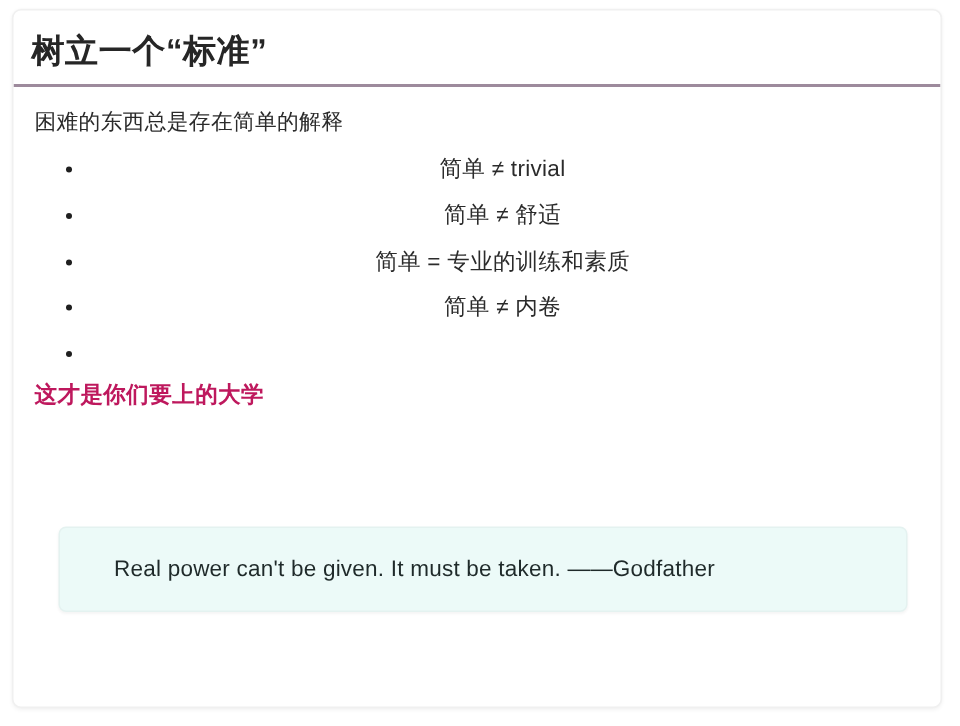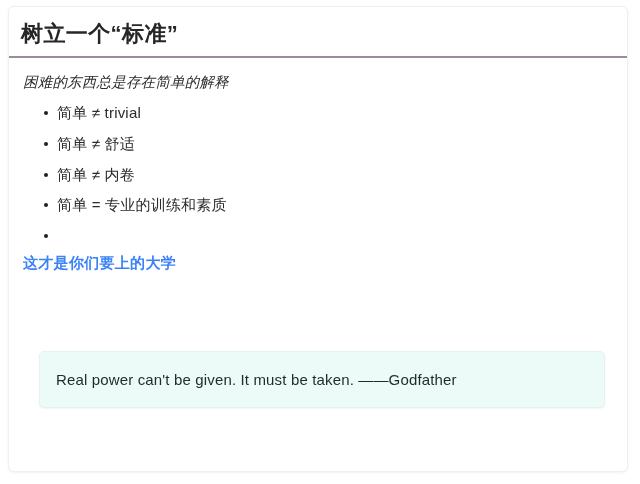--- a/index.html
+++ b/index.html
@@ -55,28 +55,28 @@
     width: calc(100% + 28px);
   }
 
   .lead-text {
     font-size: 14.5px;
     color: #2b2b2b;
     line-height: 1.4;
     margin: 0;
     padding-top: 14px;
     letter-spacing: 0.2px;
-    font-style: italic;
   }
 
   .point-list {
     list-style: none;
     margin: 0;
     padding: 0;
     padding-top: 11px;
+    text-align: center;
   }
   .point-list li {
     position: relative;
     font-size: 15px;
     color: #2b2b2b;
     line-height: 1.38;
     padding: 0 0 10px 34px;
     letter-spacing: 0.2px;
   }
   .point-list li .bullet-dot {
@@ -85,21 +85,21 @@
     top: 8px;
     width: 4px;
     height: 4px;
     background: #1f1f1f;
     border-radius: 50%;
   }
 
   .emphasis-line {
     font-size: 15px;
     font-weight: bold;
-    color: #3b82f6;
+    color: #be185d;
     margin: 0;
     padding-top: 18px;
     letter-spacing: 0.3px;
   }
 
   .quote-box {
     position: absolute;
     left: 30px;
     top: 344px;
     width: 566px;
@@ -108,21 +108,21 @@
     border: 1px solid #e4f2f0;
     border-radius: 5px;
     box-shadow: 0 1px 2px rgba(0,0,0,0.045);
     box-sizing: border-box;
     display: flex;
     align-items: center;
   }
   .quote-text {
     font-size: 15px;
     color: #1f2a2a;
-    padding-left: 16px;
+    padding-left: 36px;
     letter-spacing: 0.15px;
     white-space: nowrap;
   }
 </style>
 </head>
 <body>
 
 <div class="slide-card">
   <div class="slide-inner">
 
@@ -136,25 +136,25 @@
       <li>
         <span class="bullet-dot"></span>
         <span>简单 ≠ trivial</span>
       </li>
       <li>
         <span class="bullet-dot"></span>
         <span>简单 ≠ 舒适</span>
       </li>
       <li>
         <span class="bullet-dot"></span>
-        <span>简单 ≠ 内卷</span>
+        <span>简单 = 专业的训练和素质</span>
       </li>
       <li>
         <span class="bullet-dot"></span>
-        <span>简单 = 专业的训练和素质</span>
+        <span>简单 ≠ 内卷</span>
       </li>
       <li>
         <span class="bullet-dot"></span>
       </li>
     </ul>
 
     <p class="emphasis-line">这才是你们要上的大学</p>
 
   </div>
 

